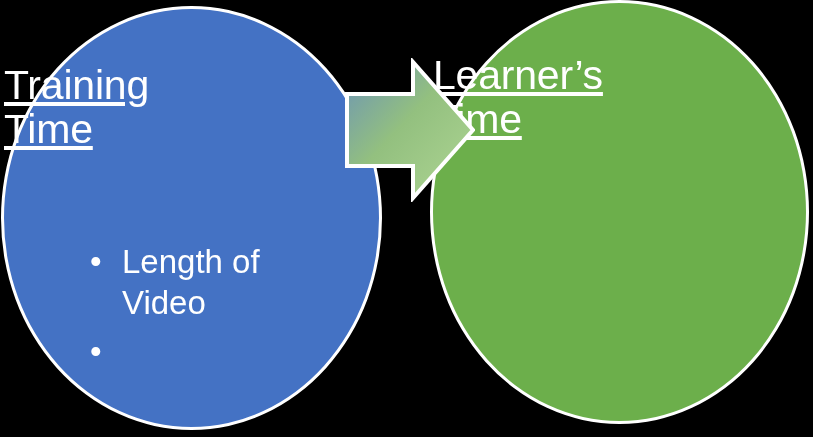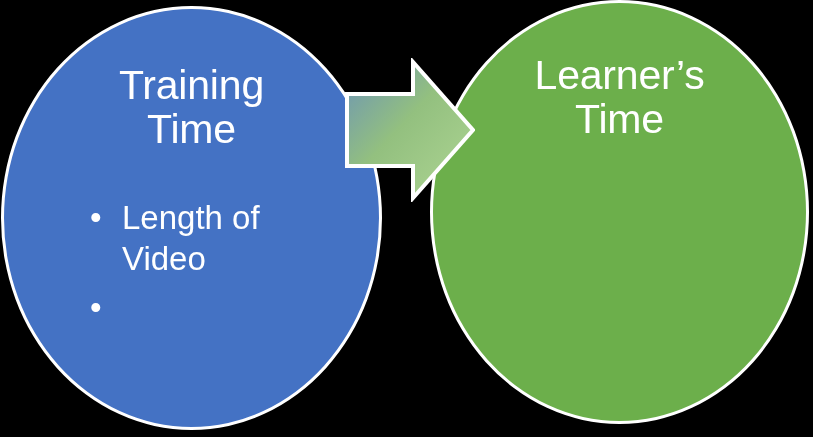--- a/index.html
+++ b/index.html
@@ -38,27 +38,28 @@
     top: 0;
     width: 379px;
     height: 424px;
     background: #6CAF4B;
   }
 
   
   .node-title {
     position: absolute;
     width: 100%;
-    text-align: center;
+    text-align: left;
     color: #FFFFFF;
     font-size: 41px;
     line-height: 44px;
     font-weight: normal;
     letter-spacing: -0.2px;
     white-space: pre-line;
+    text-decoration: underline;
   }
   #ellipse-training .node-title { top: 54px; }
   #ellipse-learner  .node-title { top: 50px; }
 
   
   .bullet-list {
     position: absolute;
     margin: 0;
     padding: 0;
     list-style: none;
@@ -73,21 +74,21 @@
     padding-left: 38px;
     margin-bottom: 8px;
   }
   .bullet-dot {
     position: absolute;
     left: 6px;
     top: 0px;
     font-size: 33px;
     line-height: 41px;
   }
-  .bullet-text { display: block; }
+  .bullet-text { display: block; margin-top: 44px; }
 
   
   #flow-arrow {
     position: absolute;
     left: 345px;
     top: 58px;
     width: 130px;
     height: 144px;
   }
 </style>

